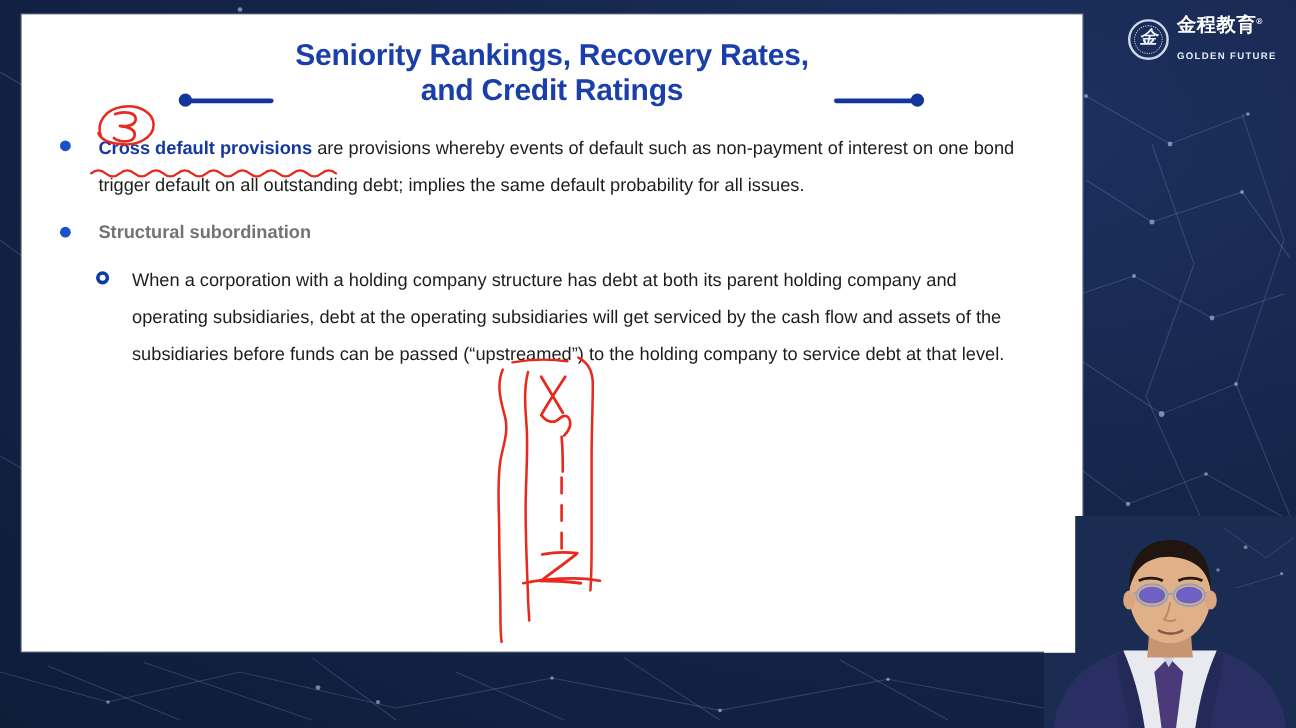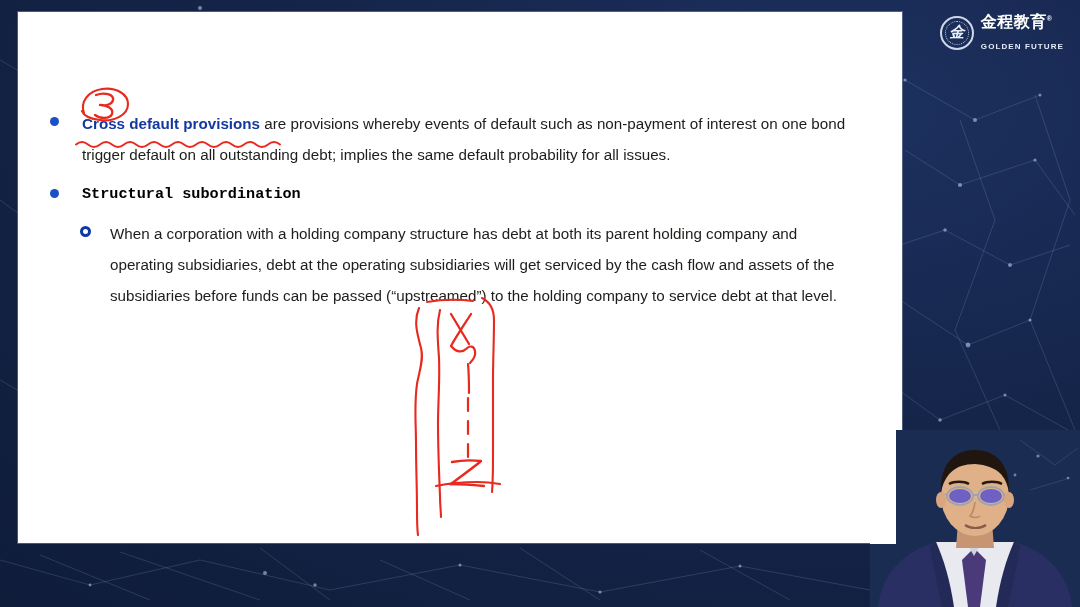--- a/index.html
+++ b/index.html
@@ -65,21 +65,21 @@
     position:absolute;left:32px;top:9px;
     width:9px;height:9px;border-radius:50%;background:#1a50c8;
   }
   .para{
     font-size:15.2px;
     line-height:31px;
     color:#1d1d1b;
     text-align:left;
   }
   .strong-blue{color:#14389e;font-weight:bold;}
-  .heading-blue{color:#000000;font-weight:bold;font-size:15.2px;line-height:28px;font-family:Liberation Mono, monospace;}
+  .heading-blue{color:#737373;font-weight:bold;font-size:15.2px;line-height:28px;}
 
   .lvl2{
     position:relative;
     padding-left:92px;
     padding-right:40px;
     margin-top:9px;
   }
   .lvl2 .ring{
     position:absolute;left:62px;top:8px;
     width:11px;height:11px;border-radius:50%;
@@ -182,20 +182,30 @@
     <span>金</span>
   </div>
   <div class="logo-text">
     <div class="logo-cn"><span>金程教育</span><sup>®</sup></div>
     <div class="logo-en">GOLDEN FUTURE</div>
   </div>
 </div>
 
 <div id="slide">
 
+  <div class="title-wrap">
+    <div class="title-dot left"></div>
+    <div class="title-line left"></div>
+    <div class="title-line right"></div>
+    <div class="title-dot right"></div>
+    <div class="title-text">
+      <div>Seniority Rankings, Recovery Rates,</div>
+      <div>and Credit Ratings</div>
+    </div>
+  </div>
 
   <div class="body-area">
 
     <div class="lvl1">
       <span class="bullet"></span>
       <div class="para"><span class="strong-blue">Cross default provisions</span><span> are provisions whereby events of default such as non-payment of interest on one bond trigger default on all outstanding debt; implies the same default probability for all issues.</span></div>
     </div>
 
     <div class="lvl1">
       <span class="bullet"></span>

